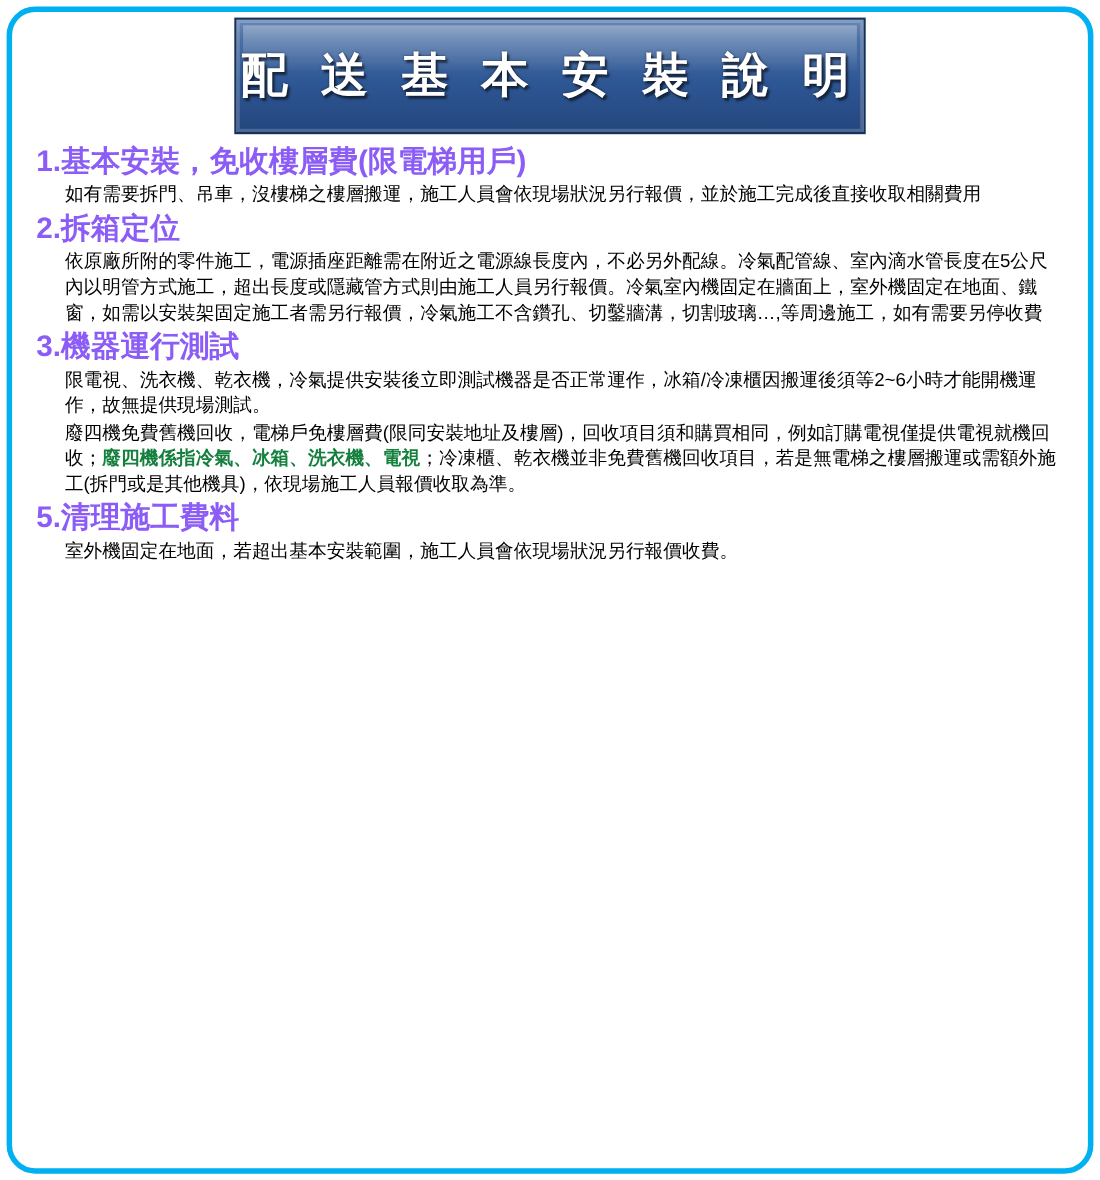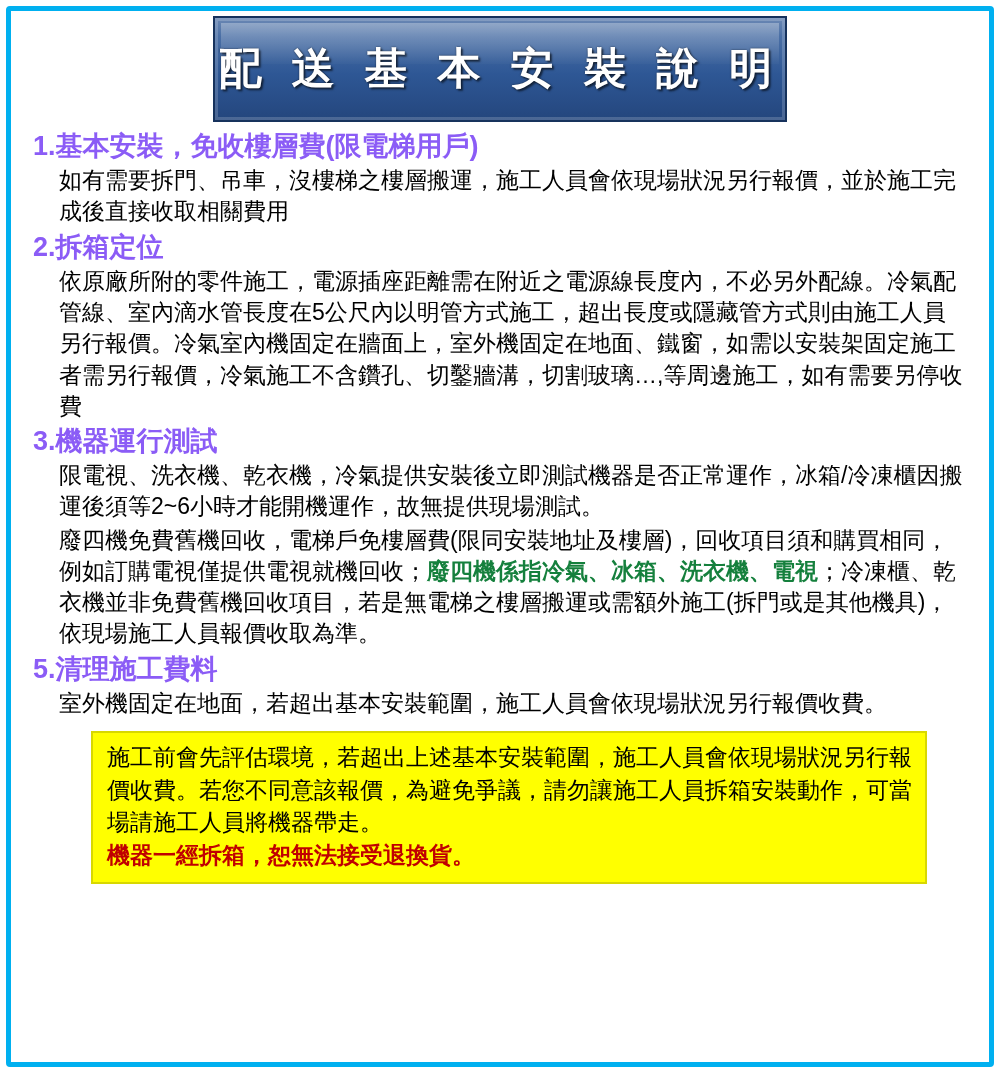--- a/index.html
+++ b/index.html
@@ -21,21 +21,21 @@
     background: #ffffff;
   }
   .frame {
     position: absolute;
     left: 6px;
     top: 6px;
     width: 988px;
     height: 1061px;
     box-sizing: border-box;
     border: 5px solid #00b0f0;
-    border-radius: 4px;
+    border-radius: 26px;
     background: #ffffff;
   }
   .banner-wrap {
     position: absolute;
     left: 0;
     right: 0;
     top: 5px;
     display: flex;
     justify-content: center;
   }
@@ -79,21 +79,21 @@
   }
   .sect-head {
     font-size: 27px;
     font-weight: bold;
     color: #8b5cf6;
     line-height: 1.30;
     margin-bottom: 1px;
     white-space: nowrap;
   }
   .sect-body {
-    font-size: 23px;
+    font-size: 17px;
     color: #000000;
     line-height: 1.36;
     padding-left: 26px;
     letter-spacing: 0px;
   }
   .sect-body p {
     margin: 0;
   }
   .blue {
     color: #15803d;
@@ -159,20 +159,16 @@
         </div>
       </div>
 
       <div class="sect">
         <div class="sect-head">5.清理施工費料</div>
         <div class="sect-body">
           <p>室外機固定在地面，若超出基本安裝範圍，施工人員會依現場狀況另行報價收費。</p>
         </div>
       </div>
 
-      <div class="notice">
-        <p>施工前會先評估環境，若超出上述基本安裝範圍，施工人員會依現場狀況另行報價收費。若您不同意該報價，為避免爭議，請勿讓施工人員拆箱安裝動作，可當場請施工人員將機器帶走。</p>
-        <p class="em">機器一經拆箱，恕無法接受退換貨。</p>
-      </div>
 
     </div>
   </div>
 </div>
 
 </body></html>

